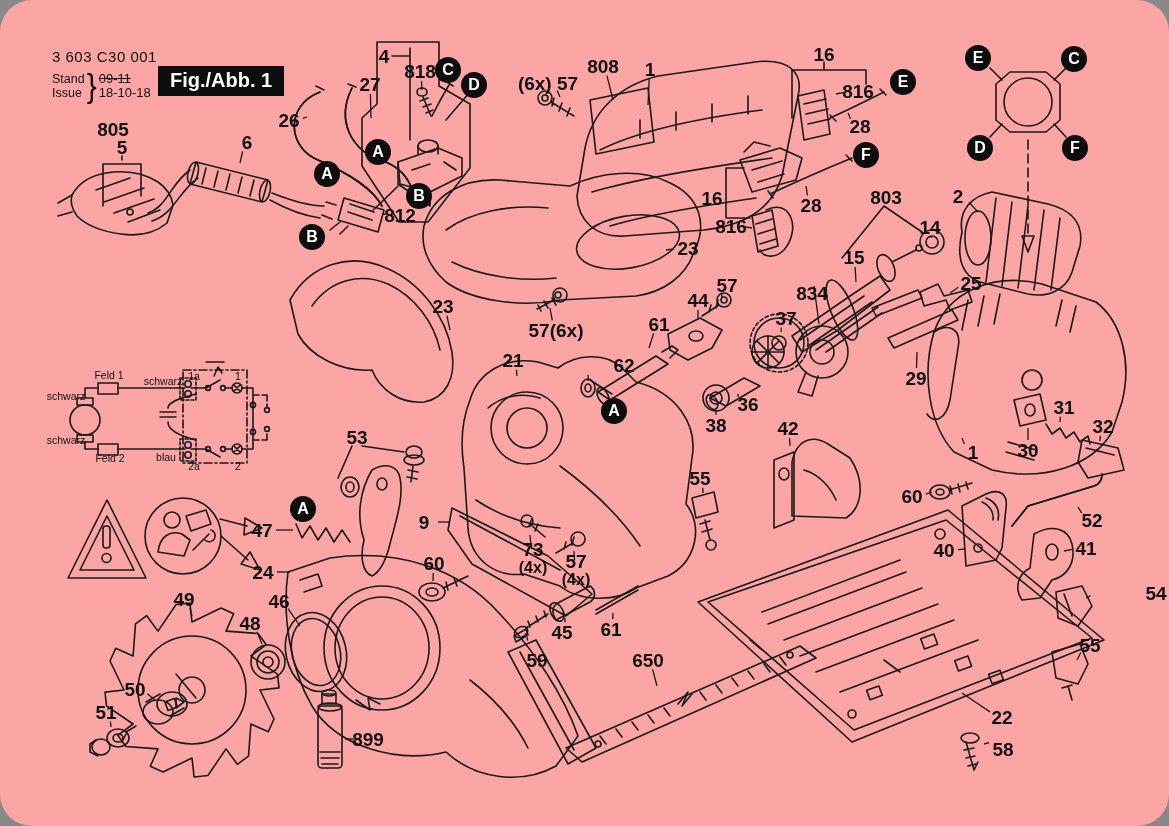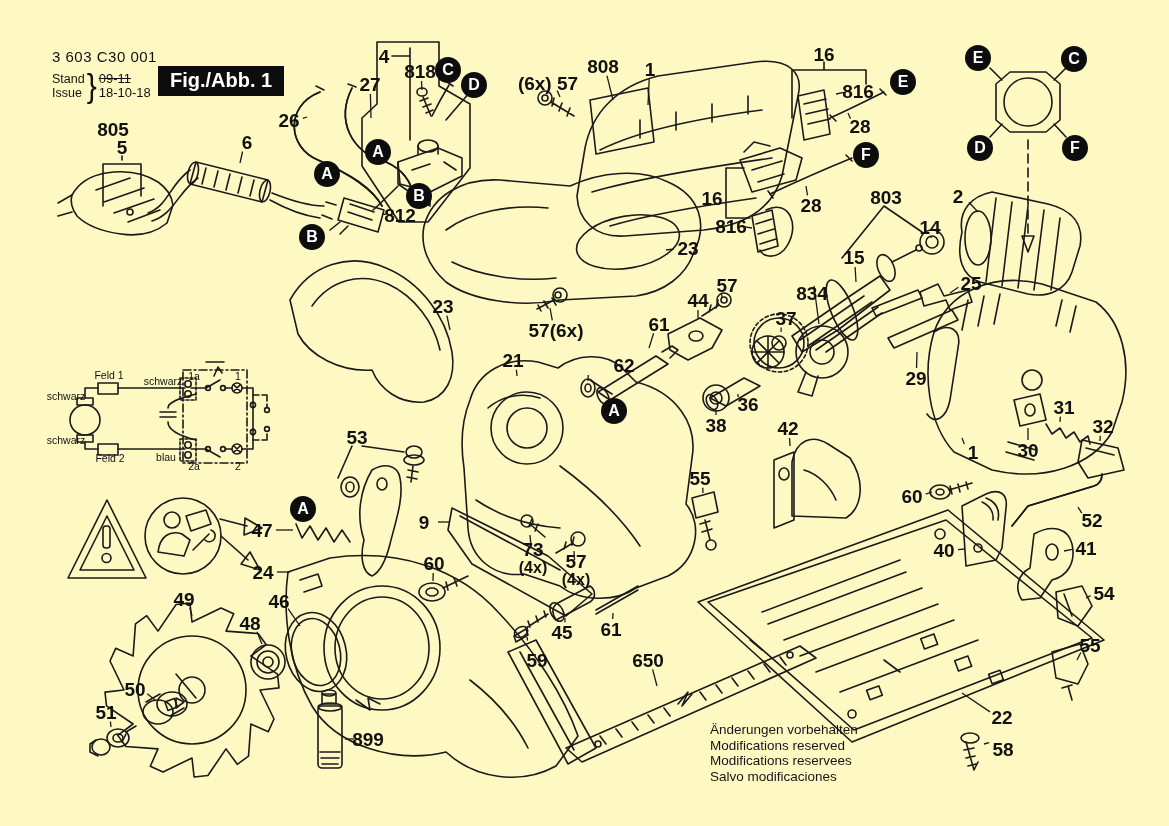--- a/index.html
+++ b/index.html
@@ -1,17 +1,17 @@
 <!DOCTYPE html>
 <html><head>
 <meta charset="utf-8">
 <style>
   html,body{margin:0;padding:0;background:#888;}
-  .stage{position:relative;width:1169px;height:826px;background:#fef9c3;
-         font-family:"Liberation Sans","DejaVu Sans",sans-serif;overflow:hidden;color:#111;}
+  .stage{position:relative;width:1169px;height:826px;background:#fca5a5;
+         font-family:"Liberation Sans","DejaVu Sans",sans-serif;overflow:hidden;color:#111;border-radius:32px;}
   svg{position:absolute;left:0;top:0;}
   .art path,.art line,.art circle,.art ellipse,.art polygon,.art polyline,.art rect{
     fill:none;stroke:#1a1a1a;stroke-width:1.6;stroke-linecap:round;stroke-linejoin:round;}
   .hdr{position:absolute;left:52px;top:48px;}
   .typeno{font-size:15px;letter-spacing:.5px;}
   .standrow{display:flex;align-items:center;margin-top:4px;}
   .standcol{font-size:12.5px;line-height:14px;}
   .brace{font-size:30px;font-weight:400;margin:0 2px;transform:scaleY(1.1);}
   .datecol{font-size:13px;line-height:14px;}
   .strike{text-decoration:line-through;}
@@ -494,21 +494,21 @@
       <div class="plabel" style="left: 250px; top: 623px;">48</div>
       <div class="plabel" style="left: 279px; top: 601px;">46</div>
       <div class="plabel" style="left: 135px; top: 689px;">50</div>
       <div class="plabel" style="left: 106px; top: 712px;">51</div>
       <div class="plabel" style="left: 368px; top: 739px; text-align: right;">899</div>
       <div class="plabel" style="left: 700px; top: 478px;">55</div>
       <div class="plabel" style="left: 912px; top: 496px;">60</div>
       <div class="plabel" style="left: 1092px; top: 520px;">52</div>
       <div class="plabel" style="left: 944px; top: 550px;">40</div>
       <div class="plabel" style="left: 1086px; top: 548px;">41</div>
-      <div class="plabel" style="left: 1104px; top: 593px;">54</div>
+      <div class="plabel" style="left: 1156px; top: 593px;">54</div>
       <div class="plabel" style="left: 1090px; top: 645px;">55</div>
       <div class="plabel" style="left: 1002px; top: 717px;">22</div>
       <div class="plabel" style="left: 1003px; top: 741px; margin-top: 8px;">58</div>
     </div>
   <div id="callouts">
       <div class="callout" style="left: 448px; top: 70px;">C</div>
       <div class="callout" style="left: 474px; top: 85px;">D</div>
       <div class="callout" style="left: 378px; top: 152px;">A</div>
       <div class="callout" style="left: 419px; top: 196px;">B</div>
       <div class="callout" style="left: 327px; top: 174px;">A</div>
@@ -528,19 +528,13 @@
       <div class="wlabel" style="left: 66px; top: 396px;">schwarz</div>
       <div class="wlabel" style="left: 66px; top: 440px;">schwarz</div>
       <div class="wlabel" style="left: 163px; top: 381px;">schwarz</div>
       <div class="wlabel" style="left: 166px; top: 457px;">blau</div>
       <div class="wlabel" style="left: 194px; top: 376px;">1a</div>
       <div class="wlabel" style="left: 238px; top: 376px;">1</div>
       <div class="wlabel" style="left: 194px; top: 466px;">2a</div>
       <div class="wlabel" style="left: 238px; top: 466px;">2</div>
     </div>
 
-  <div class="footer">
-    <div>Änderungen vorbehalten</div>
-    <div>Modifications reserved</div>
-    <div>Modifications reservees</div>
-    <div>Salvo modificaciones</div>
-  </div>
 </div>
 
 </body></html>

